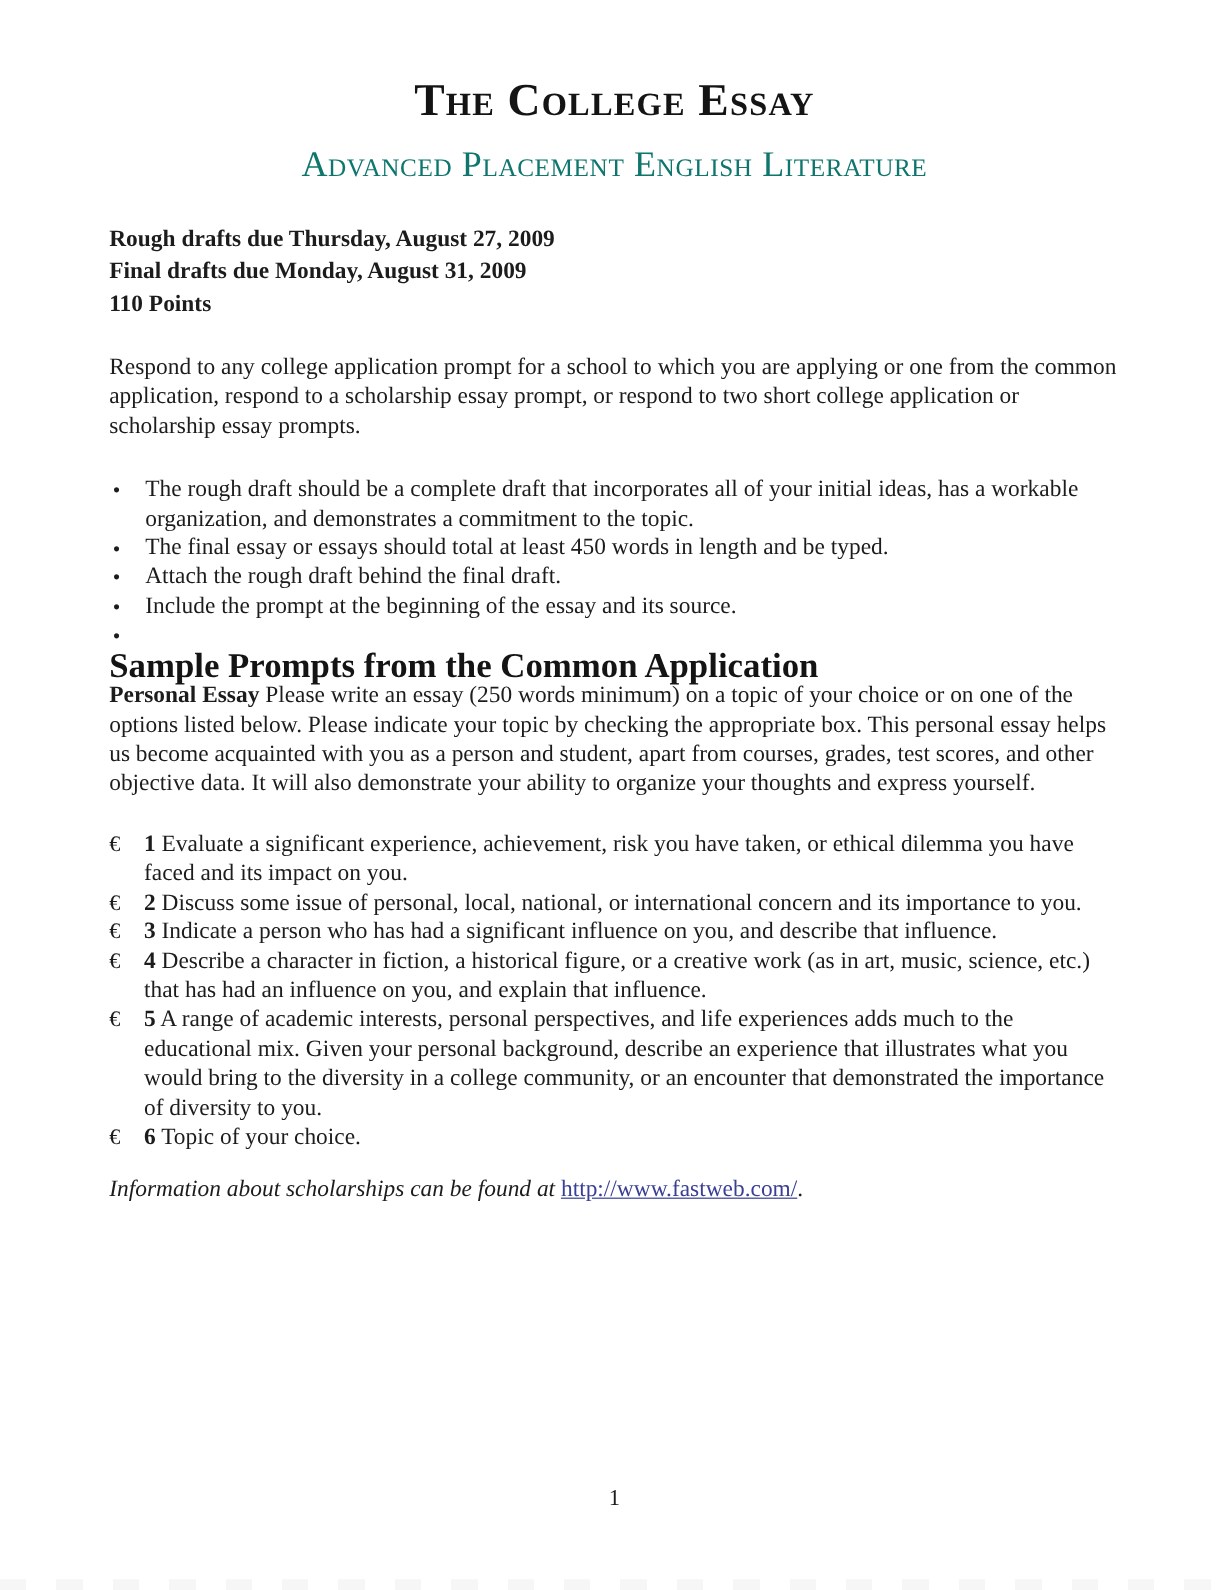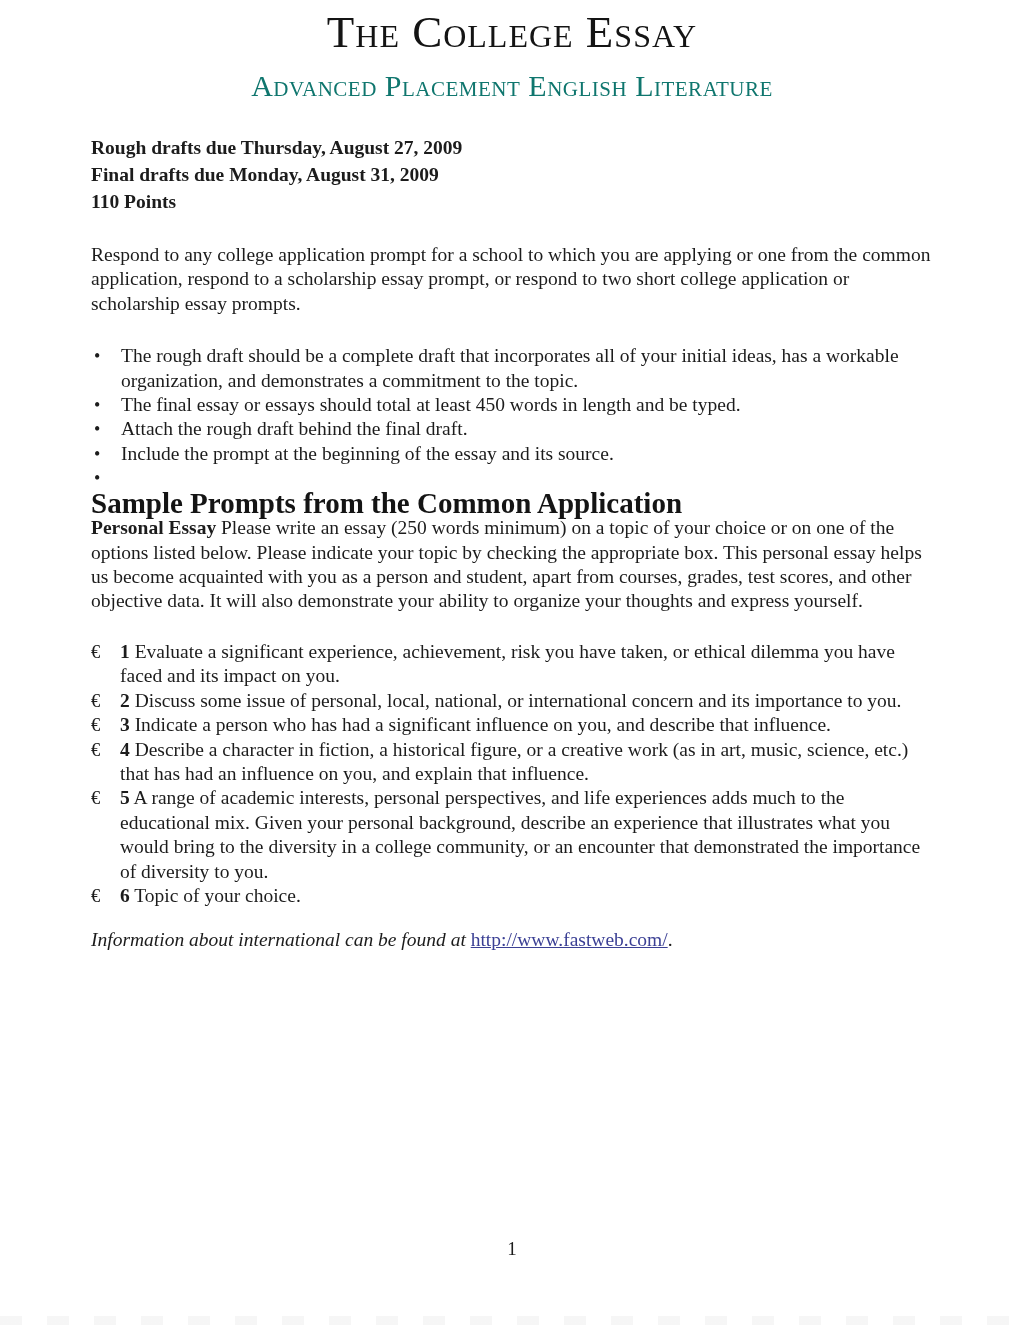--- a/index.html
+++ b/index.html
@@ -12,24 +12,25 @@
     background:#ffffff;
     font-family:"Liberation Serif", serif;
     color:var(--text);
     position:relative;
     overflow:hidden;
   }
   .page{position:absolute;inset:0;}
 
   .doc-title{
     margin:0;
+    padding-top:52px;
     text-align:center;
     font-variant:small-caps;
-    font-weight:400;
-    font-size:45px;
+    font-weight:700;
+    font-size:38px;
     line-height:64px;
     letter-spacing:1px;
     color:#141414;
   }
   .doc-subtitle{
     margin:4px 0 0;
     text-align:center;
     font-variant:small-caps;
     font-weight:400;
     font-size:30px;
@@ -177,18 +178,18 @@
 
   <li><span class="prompt-marker">€</span><span class="prompt-number">3</span> <span class="prompt-text">Indicate a person who has had a significant influence on you, and describe that influence.</span></li>
 
   <li><span class="prompt-marker">€</span><span class="prompt-number">4</span> <span class="prompt-text">Describe a character in fiction, a historical figure, or a creative work (as in art, music, science, etc.) that has had an influence on you, and explain that influence.</span></li>
 
   <li><span class="prompt-marker">€</span><span class="prompt-number">5</span> <span class="prompt-text">A range of academic interests, personal perspectives, and life experiences adds much to the educational mix. Given your personal background, describe an experience that illustrates what you would bring to the diversity in a college community, or an encounter that demonstrated the importance of diversity to you.</span></li>
 
   <li><span class="prompt-marker">€</span><span class="prompt-number">6</span> <span class="prompt-text">Topic of your choice.</span></li>
 </ul>
 
-  <p class="scholarship-note"><span>Information about international can be found at </span><a class="scholarship-link">http://www.fastweb.com/</a><span class="note-suffix">.</span></p>
+  <p class="scholarship-note"><span>Information about scholarships can be found at </span><a class="scholarship-link">http://www.fastweb.com/</a><span class="note-suffix">.</span></p>
 
   <div class="page-number">1</div>
 
   <div class="scan-artifact"></div>
 </div>
 
 </body></html>

